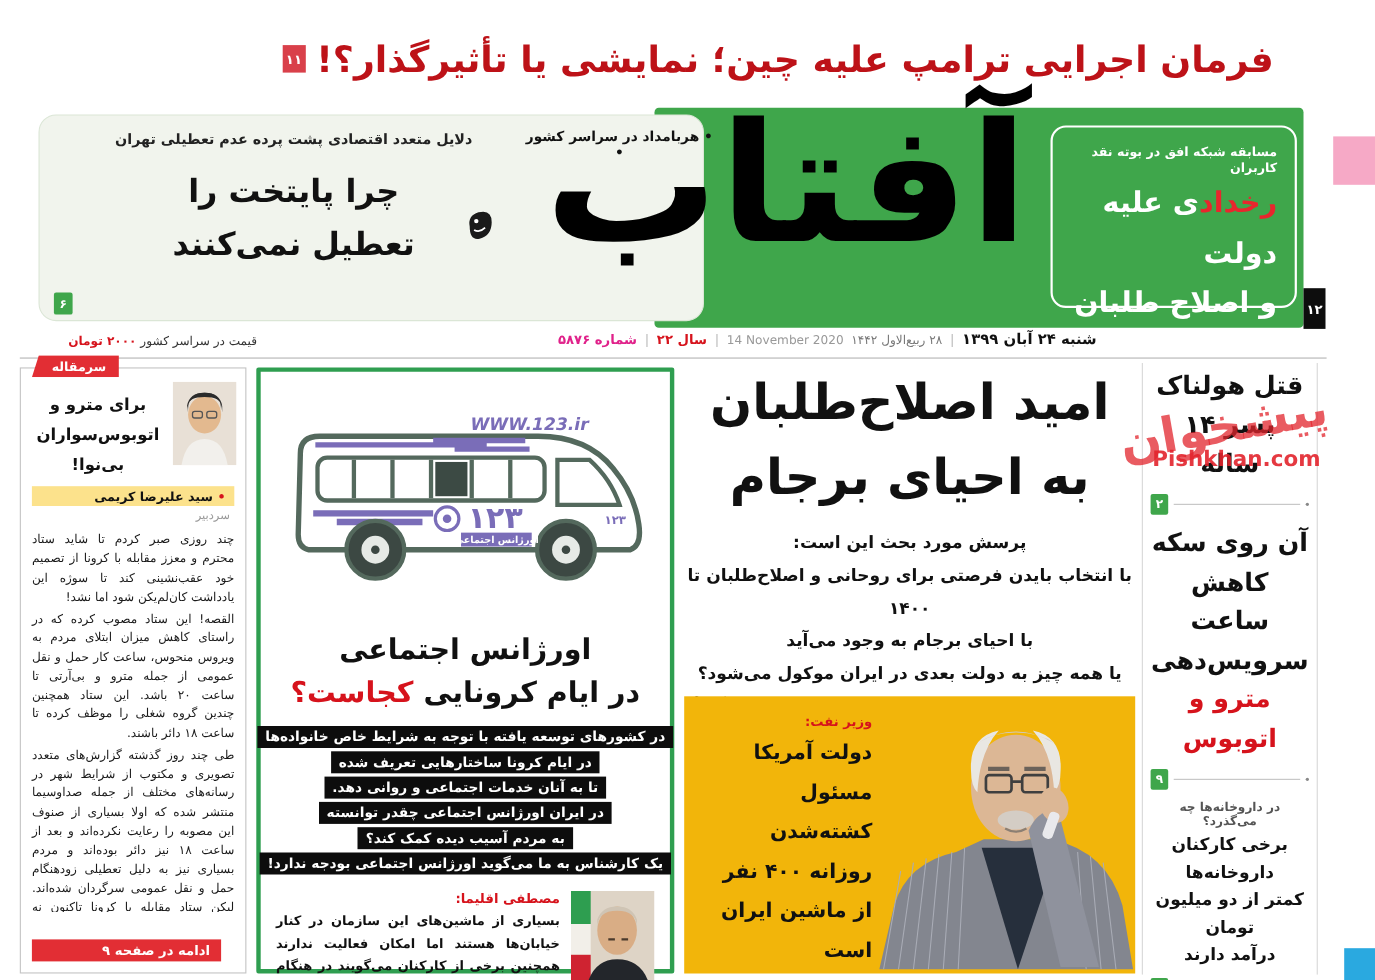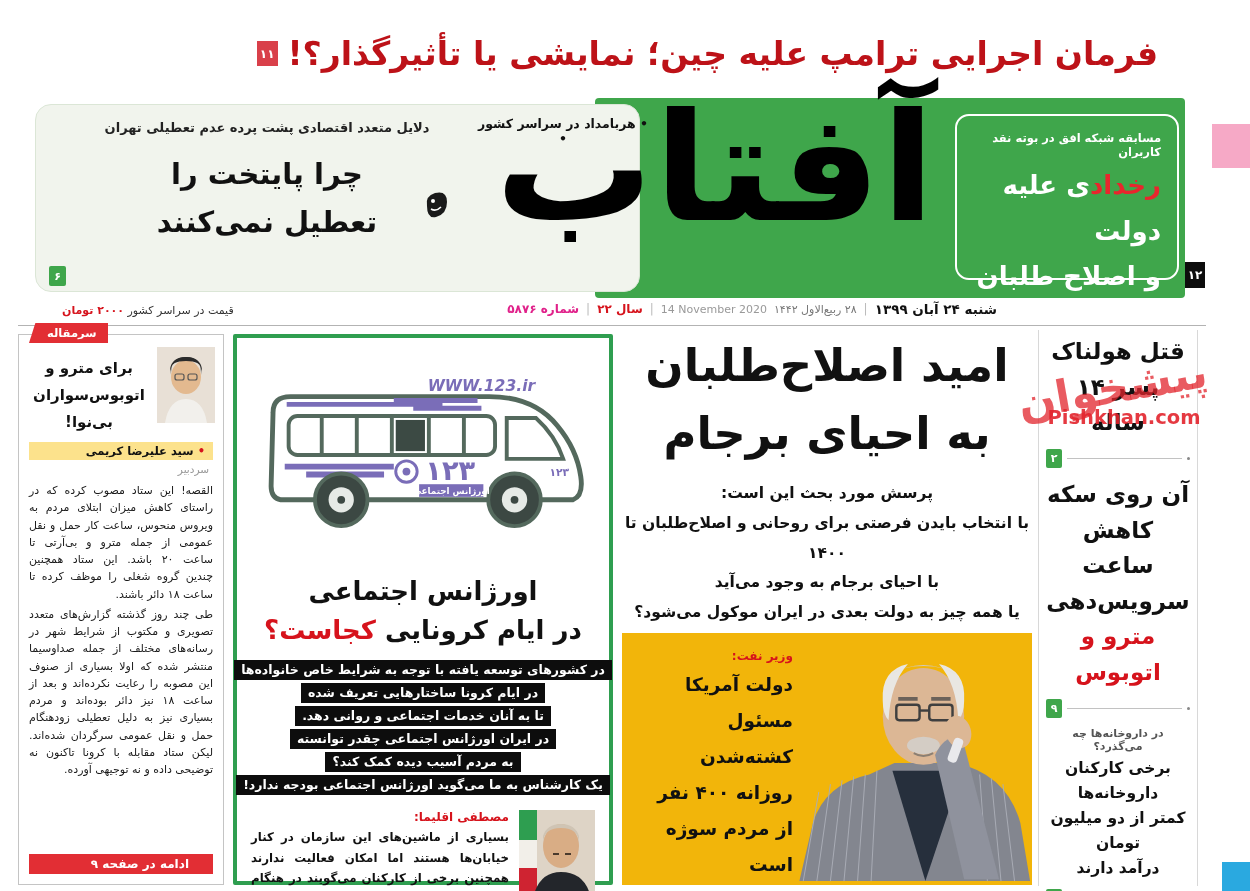--- a/index.html
+++ b/index.html
@@ -28,21 +28,21 @@
   .tagline { position:absolute; left:438px; top:18px; width:180px; font-size:12.5px; font-weight:bold; color:#111; text-align:center; z-index:4; }
   .logo { position:absolute; left:360px; top:-52px; width:640px; text-align:center;
     font-size:158px; font-weight:bold; color:#000; line-height:1.55; z-index:3;
     transform:scaleY(.95); letter-spacing:-4px; }
   .logo-stamp { position:absolute; left:388px; top:92px; width:26px; height:30px; z-index:4; }
   .right-panel { position:absolute; right:6px; top:16px; width:224px; height:166px;
     border:2px solid #fff; border-radius:14px; z-index:2; }
   .rp-kicker { color:#fff; font-size:11.5px; font-weight:bold; text-align:right; padding:15px 16px 0 0; }
   .rp-head { color:#fff; font-size:26px; font-weight:900; text-align:right; padding-right:16px; line-height:1.75; margin-top:4px; letter-spacing:-.5px; }
   .rp-red { color:#e8262d; }
-  .badge12 { position:absolute; left:1150px; top:164px; width:20px; height:26px; background:#0d0d0d; color:#fff;
+  .badge12 { position:absolute; left:1150px; top:164px; width:20px; height:37px; background:#0d0d0d; color:#fff;
     font-size:12px; font-weight:bold; display:flex; align-items:center; justify-content:center; z-index:5; }
   .pink-block { position:absolute; left:1212px; top:124px; width:38px; height:44px; background:#f6a9c6; }
   
   .dateline { position:absolute; top:301px; right:253px; display:flex; align-items:center; gap:7px; font-size:12px; color:#777; z-index:5; }
   .dl-fa { font-size:13.5px; font-weight:bold; color:#111; }
   .dl-hijri { font-size:11px; color:#777; }
   .dl-en { font-size:11px; color:#999; direction:ltr; }
   .dl-red { font-size:12px; font-weight:bold; color:#d6131c; }
   .dl-mag { font-size:12px; font-weight:bold; color:#e0218a; }
   .sep { color:#bbb; }
@@ -54,22 +54,22 @@
   .e-tab { position:absolute; top:-12px; left:10px; background:#e22e34; color:#fff; font-size:11.5px; font-weight:bold;
     padding:3px 12px 3px 18px; clip-path:polygon(8% 0,100% 0,100% 100%,0 100%); }
   .e-header { display:flex; padding:12px 8px 0; gap:6px; align-items:flex-start; }
   .e-photo { width:58px; height:76px; flex:none; }
   .e-head { flex:1; font-size:15px; font-weight:800; line-height:1.8; text-align:center; margin-top:8px; letter-spacing:-.3px; }
   .e-author { background:#fce28c; margin:6px 10px 0; padding:2px 8px; font-size:11.5px; font-weight:bold; }
   .e-author .dot { color:#d6131c; }
   .e-role { font-size:10.5px; color:#999; text-align:right; padding:3px 14px 2px; }
   .e-body { padding:5px 10px 0; height:352px; overflow:hidden; font-size:11px; line-height:1.57; text-align:justify; color:#1a1a1a; }
   .e-body p { margin-bottom:3px; }
-  .e-continue { position:absolute; bottom:10px; left:10px; right:10px; background:#e22e34; color:#fff;
-    font-size:12px; font-weight:bold; padding:3px 24px; text-align:right; }
+  .e-continue { position:absolute; bottom:10px; left:10px; right:22px; background:#e22e34; color:#fff;
+    font-size:12px; font-weight:bold; padding:3px 10px; text-align:right; }
   
   .social { position:absolute; left:233px; top:334px; width:380px; height:551px; border:4px solid #2f9e50;
     background:#fff; padding:6px 8px; text-align:center; border-radius:2px; }
   .s-head { font-size:26px; font-weight:900; line-height:1.5; margin-top:2px; letter-spacing:-.5px; }
   .red-t { color:#d6131c; }
   .s-lines { margin-top:10px; display:flex; flex-direction:column; align-items:center; gap:3px; }
   .s-line { background:#0d0d0d; color:#fff; font-size:12.5px; font-weight:bold; padding:2px 7px 3px; white-space:nowrap; letter-spacing:-.2px; }
   .s-expert { display:flex; margin-top:15px; text-align:right; gap:10px; padding:0 6px; }
   .s-photo { width:76px; height:88px; flex:none; }
   .s-name { color:#d6131c; font-size:12px; font-weight:bold; margin-bottom:3px; }
@@ -176,20 +176,21 @@
         <div>برای مترو و</div>
         <div>اتوبوس‌سواران بی‌نوا!</div>
       </div>
     </div>
     <div class="e-author">
       <span class="dot">•</span>
       <span>سید علیرضا کریمی</span>
     </div>
     <div class="e-role">سردبیر</div>
     <div class="e-body">
+      <p>چند روزی صبر کردم تا شاید ستاد محترم و معزز مقابله با کرونا از تصمیم خود عقب‌نشینی کند تا سوژه این یادداشت کان‌لم‌یکن شود اما نشد!</p>
       <p>القصه! این ستاد مصوب کرده که در راستای کاهش میزان ابتلای مردم به ویروس منحوس، ساعت کار حمل و نقل عمومی از جمله مترو و بی‌آرتی تا ساعت ۲۰ باشد. این ستاد همچنین چندین گروه شغلی را موظف کرده تا ساعت ۱۸ دائر باشند.</p>
       <p>طی چند روز گذشته گزارش‌های متعدد تصویری و مکتوب از شرایط شهر در رسانه‌های مختلف از جمله صداوسیما منتشر شده که اولا بسیاری از صنوف این مصوبه را رعایت نکرده‌اند و بعد از ساعت ۱۸ نیز دائر بوده‌اند و مردم بسیاری نیز به دلیل تعطیلی زودهنگام حمل و نقل عمومی سرگردان شده‌اند. لیکن ستاد مقابله با کرونا تاکنون نه توضیحی داده و نه توجیهی آورده.</p>
 
     </div>
     <div class="e-continue">ادامه در صفحه ۹</div>
   </div>
 
   <div class="social">
     <svg viewBox="0 0 360 228" width="352" height="222" aria-hidden="true">
       <path d="M26 70 Q26 54 44 54 H248 Q294 54 318 84 Q338 108 342 136 Q345 156 334 160 H34 Q24 158 24 146 Z" fill="#ffffff" stroke="#54695d" stroke-width="5"></path>
@@ -261,21 +262,21 @@
     </div>
     <div class="m-page">صفحه ۵</div>
   </div>
 
   <div class="oil">
     <div class="oil-text">
       <div class="oil-kicker">وزیر نفت:</div>
       <div class="oil-line">دولت آمریکا</div>
       <div class="oil-line">مسئول کشته‌شدن</div>
       <div class="oil-line">روزانه ۴۰۰ نفر</div>
-      <div class="oil-line">از مردم سوژه است</div>
+      <div class="oil-line">از ماشین ایران است</div>
 
     </div>
     <svg class="oil-photo" viewBox="0 0 260 252" aria-hidden="true">
       <path d="M20 252 L34 192 Q46 152 92 142 L118 130 H182 Q234 142 248 192 L258 252 Z" fill="#83868f"></path>
       <g stroke="#a9acb6" stroke-width="1">
         <line x1="40" y1="160" x2="24" y2="252"></line>
           <line x1="52" y1="152" x2="38" y2="252"></line>
           <line x1="64" y1="148" x2="52" y2="252"></line>
         <line x1="76" y1="144" x2="66" y2="252"></line>
           <line x1="88" y1="142" x2="80" y2="252"></line>

